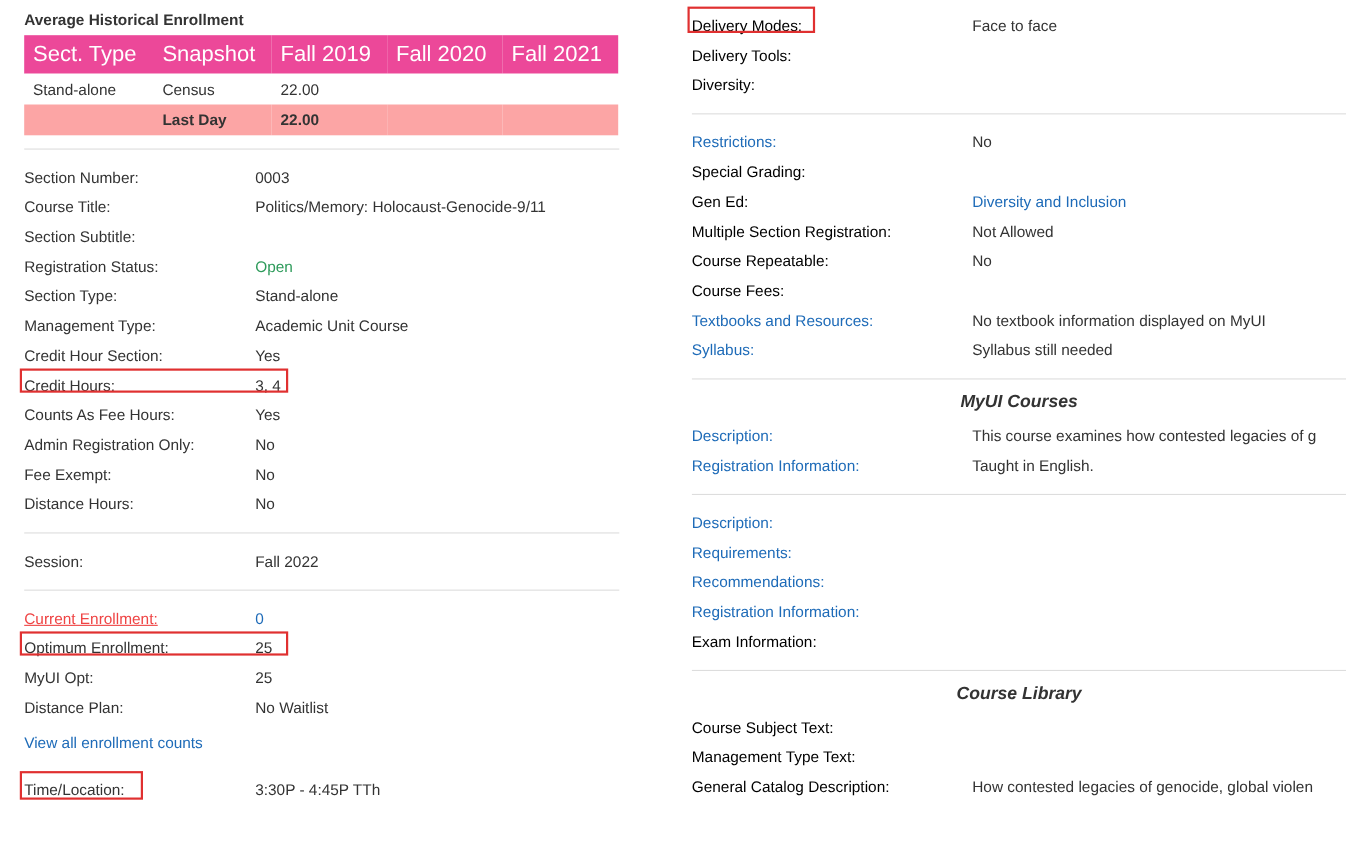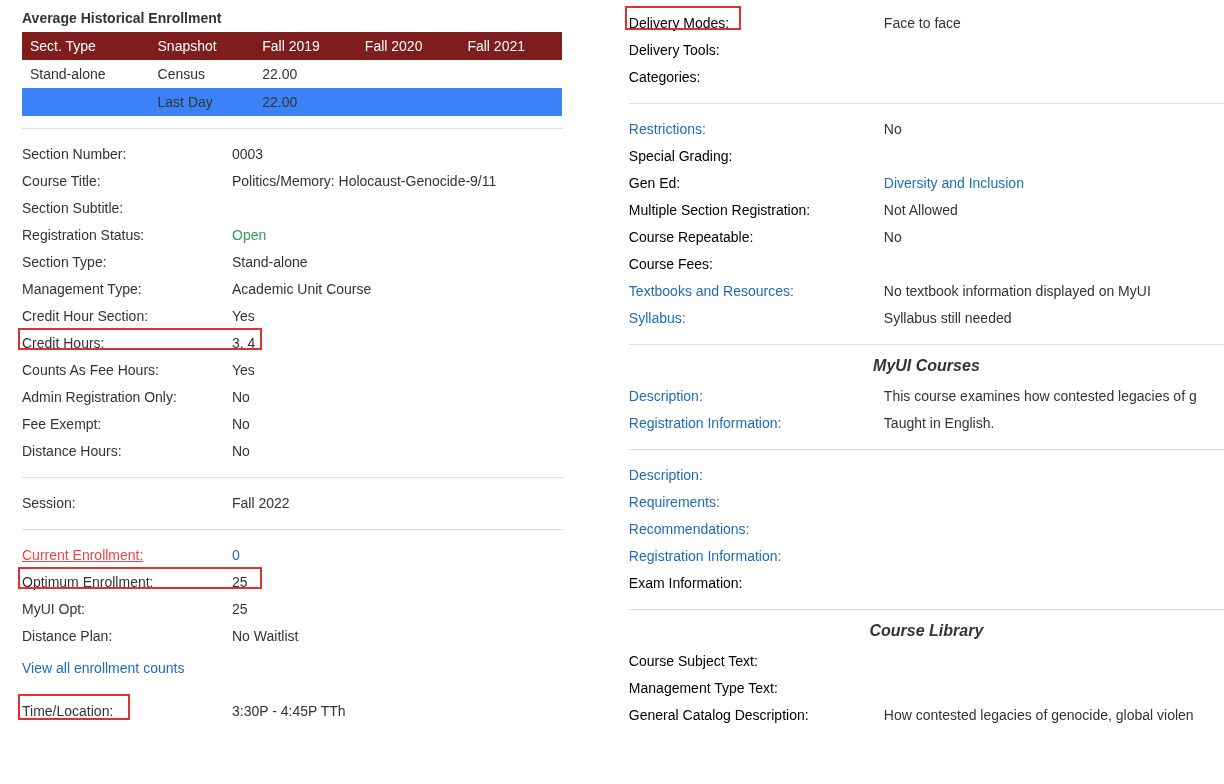--- a/index.html
+++ b/index.html
@@ -28,35 +28,36 @@
     color: #333;
     font-size: 14px;
     margin-bottom: 6px;
   }
   table.enroll-table {
     border-collapse: collapse;
     width: 540px;
     margin-bottom: 10px;
   }
   table.enroll-table th {
-    background: #7f1d1d;
+    background: #ec4899;
     color: #fff;
     font-weight: normal;
     text-align: left;
     padding: 6px 8px;
-    font-size: 14px;
+    font-size: 20px;
   }
   table.enroll-table td {
     padding: 6px 8px;
     background: #fff;
     font-size: 14px;
     color: #333;
   }
   table.enroll-table tr.alt td {
-    background: #3b82f6;
+    background: #fca5a5;
+    font-weight: bold;
   }
   .divider {
     border: none;
     border-top: 1px solid #ddd;
     margin: 12px 0;
   }
   .field-row {
     display: flex;
     padding: 3px 0;
     font-size: 14px;
@@ -228,21 +229,21 @@
     <div class="field-row" style="position:relative;">
       <span class="highlight-box" style="position:absolute; left:-4px; top:-4px; width:116px; height:24px;"></span>
       <div class="field-label-right">Delivery Modes:</div>
       <div class="field-value">Face to face</div>
     </div>
     <div class="field-row">
         <div class="field-label-right">Delivery Tools:</div>
         <div class="field-value"></div>
       </div>
     <div class="field-row">
-        <div class="field-label-right">Categories:</div>
+        <div class="field-label-right">Diversity:</div>
         <div class="field-value"></div>
       </div>
 
     <hr class="divider">
 
     <div class="field-row">
         <div class="field-label-right link">Restrictions:</div>
         <div class="field-value">No</div>
       </div>
     <div class="field-row">

